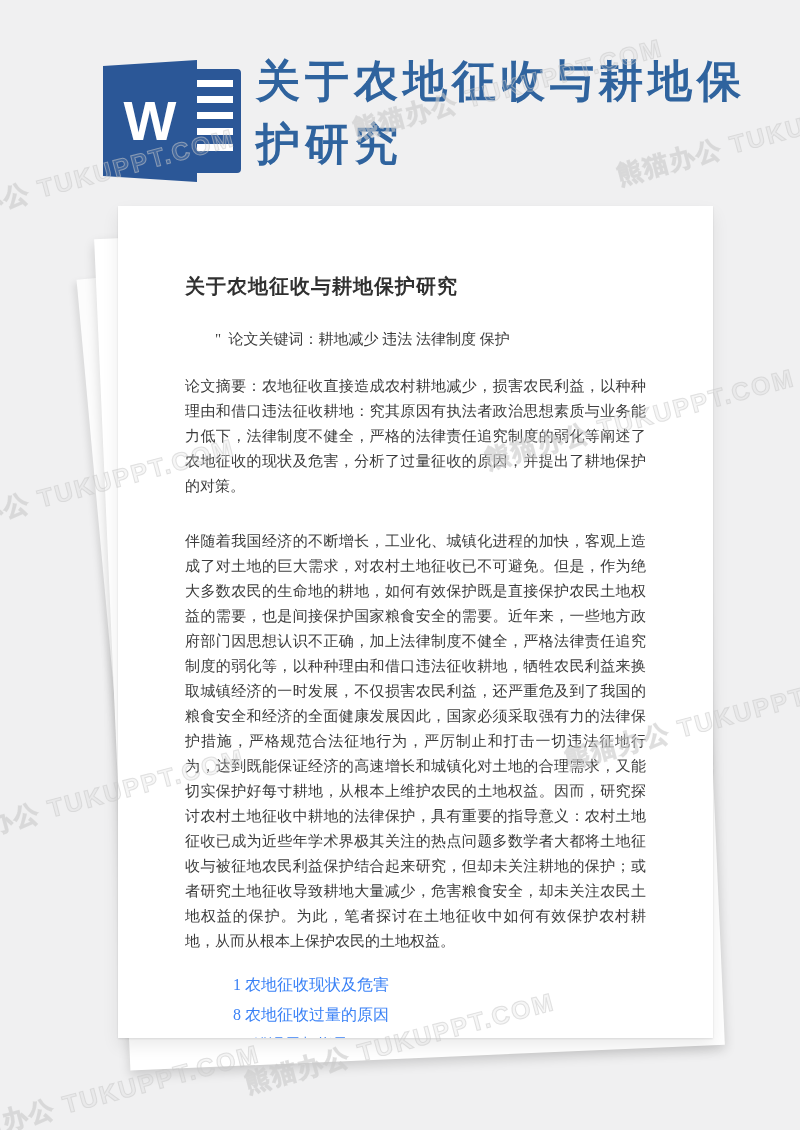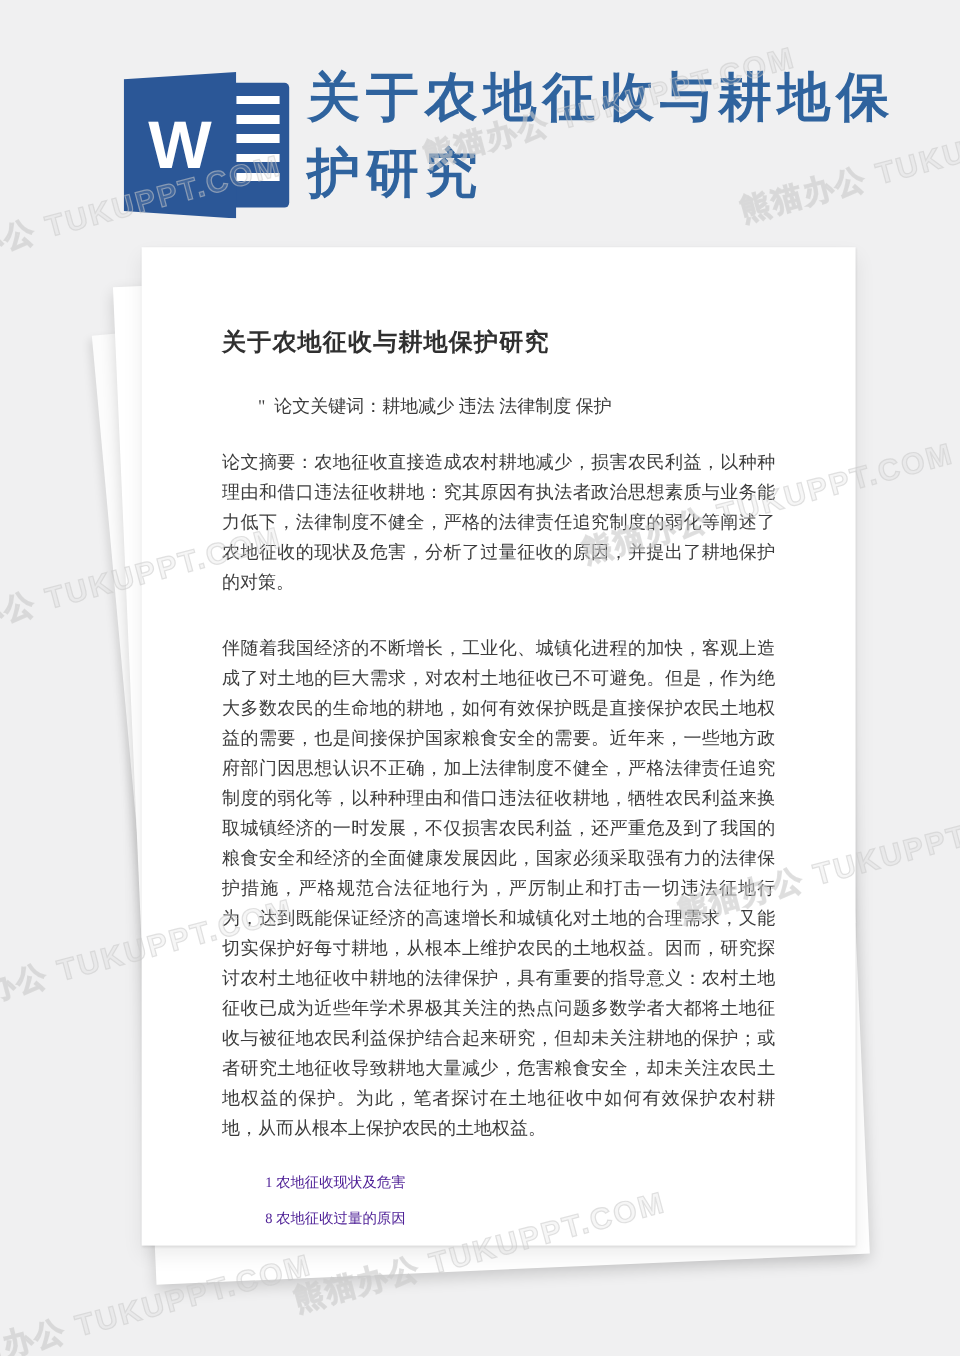--- a/index.html
+++ b/index.html
@@ -63,21 +63,21 @@
   }
   .doc-title{
     margin:0;font-size:20px;font-weight:600;color:#303030;
     letter-spacing:1px;line-height:28px;
   }
   .doc-page p{margin:0;font-size:15px;line-height:25px;text-align:justify;}
   .keywords{margin-top:27px !important;white-space:pre-wrap;text-indent:30px;}
   .abstract{margin-top:22px !important;}
   .body-para{margin-top:30px !important;}
   .outline{list-style:none;margin:16px 0 0 0;padding:0 0 0 36px;}
-  .outline li{font-size:12px;line-height:30px;color:#4c1d95;}
+  .outline li{font-size:16px;line-height:30px;color:#3b82f6;margin-left:12px;}
 
   
   .watermarks{position:absolute;inset:0;z-index:6;pointer-events:none;}
   .wm{
     position:absolute;white-space:nowrap;
     font-family:"Liberation Sans","DejaVu Sans",sans-serif;
     font-weight:700;font-size:25px;letter-spacing:2px;
     color:rgba(200,200,200,0.16);
     -webkit-text-stroke:1px rgba(203,203,203,0.55);
     transform:rotate(-15deg);

